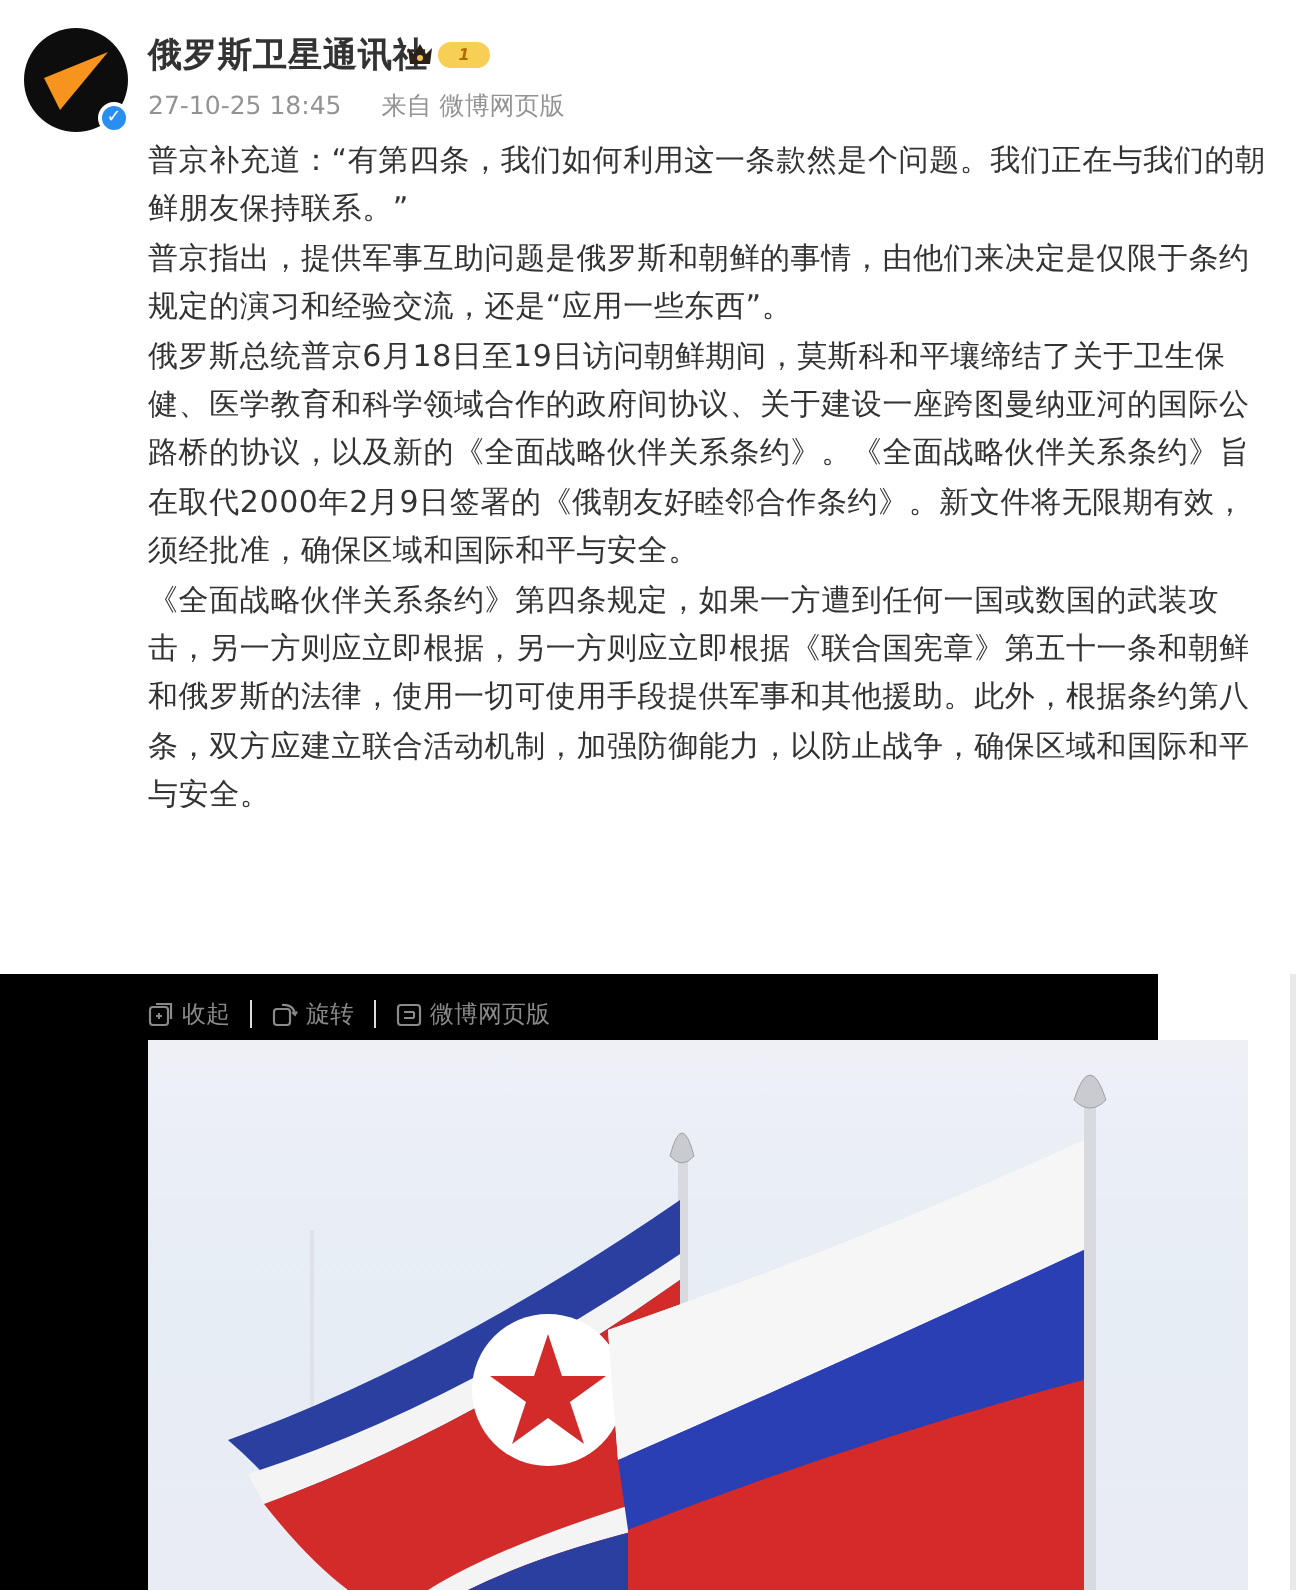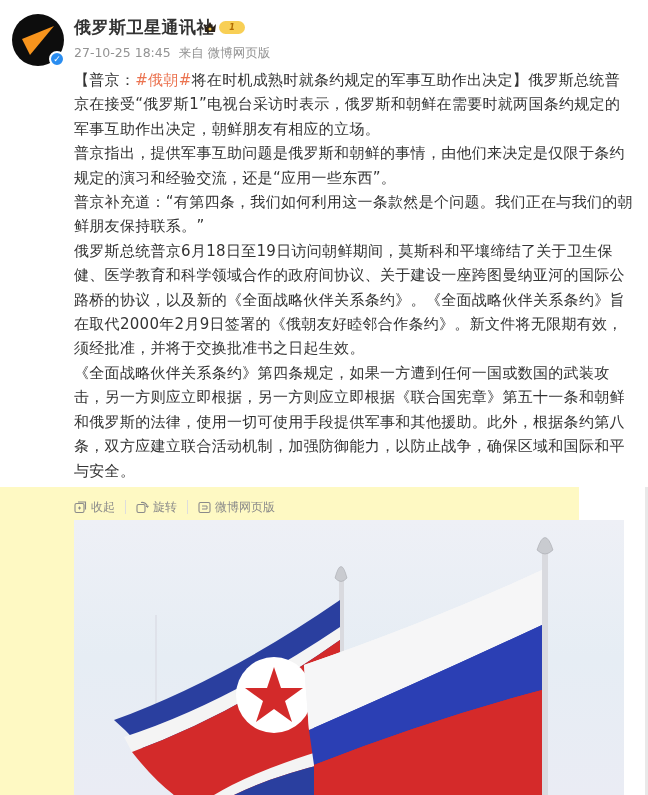--- a/index.html
+++ b/index.html
@@ -8,27 +8,27 @@
 
   .header { position: absolute; left: 0; top: 0; width: 648px; height: 68px; }
   .avatar { position: absolute; left: 12px; top: 14px; width: 52px; height: 52px; border-radius: 50%; background: #0d0d0d; overflow: hidden; }
   .avatar svg { position: absolute; left: 0; top: 0; }
   .verified { position: absolute; left: 49px; top: 51px; width: 16px; height: 16px; border-radius: 50%; background: #2a8df0; border: 2px solid #fff; color: #fff; font-size: 9px; line-height: 12px; text-align: center; font-weight: bold; }
   .author { position: absolute; left: 74px; top: 16px; font-size: 17px; font-weight: bold; color: #333; letter-spacing: 0.5px; }
   .badges { position: absolute; left: 203px; top: 18px; height: 18px; display: flex; align-items: center; }
   .crown { width: 14px; height: 14px; }
   .level { margin-left: 2px; height: 13px; width: 26px; border-radius: 7px; background: #f8cf55; color: #b06b00; font-size: 8px; font-style: italic; font-weight: bold; text-align: center; line-height: 13px; }
   .meta { position: absolute; left: 74px; top: 45px; font-size: 12.5px; color: #939393; white-space: nowrap; }
-  .meta .src { margin-left: 8px; }
+  .meta .src { margin-left: 20px; }
 
   .content { position: absolute; left: 74px; top: 68px; width: 560px; font-size: 15px; line-height: 24.4px; color: #333; letter-spacing: 0.3px; }
   .content p { margin: 0; }
   .hashtag { color: #eb7350; }
 
-  .media { position: absolute; left: 0; top: 487px; width: 579px; height: 308px; background: #fef9c3; }
+  .media { position: absolute; left: 0; top: 487px; width: 579px; height: 308px; background: #000000; }
   .media-bar { position: absolute; left: 74px; top: 10px; height: 20px; display: flex; align-items: center; font-size: 12px; color: #8a8a8a; }
   .media-btn { display: flex; align-items: center; cursor: pointer; }
   .media-btn svg { margin-right: 4px; }
   .sep { width: 1px; height: 14px; background: #dddddd; margin: 0 10px; }
   .photo { position: absolute; left: 74px; top: 33px; width: 550px; height: 275px; overflow: hidden; background: linear-gradient(180deg, #eef0f6 0%, #e6edf4 50%, #eaecf4 100%); }
   .scroll-edge { position: absolute; left: 645px; top: 487px; width: 3px; height: 308px; background: #e9e9e9; }
 </style>
 </head>
 <body>
 
@@ -46,24 +46,23 @@
       <circle cx="7" cy="9" r="1.5" fill="#f3c64a"></circle>
     </svg>
     <div class="level">1</div>
   </div>
   <div class="meta">
     <span>27-10-25 18:45</span><span class="src">来自 微博网页版</span>
   </div>
 </div>
 
 <div class="content">
-  <p><span>【普京：</span><a class="hashtag">#俄朝#</a><span>将在时机成熟时就条约规定的军事互助作出决定】俄罗斯总统普京在接受“俄罗斯1”电视台采访时表示，俄罗斯和朝鲜在需要时就两国条约规定的军事互助作出决定，朝鲜朋友有相应的立场。</span></p>
+  <p>普京补充道：“有第四条，我们如何利用这一条款然是个问题。我们正在与我们的朝鲜朋友保持联系。”</p>
   <p>普京指出，提供军事互助问题是俄罗斯和朝鲜的事情，由他们来决定是仅限于条约规定的演习和经验交流，还是“应用一些东西”。</p>
-  <p>普京补充道：“有第四条，我们如何利用这一条款然是个问题。我们正在与我们的朝鲜朋友保持联系。”</p>
-  <p>俄罗斯总统普京6月18日至19日访问朝鲜期间，莫斯科和平壤缔结了关于卫生保健、医学教育和科学领域合作的政府间协议、关于建设一座跨图曼纳亚河的国际公路桥的协议，以及新的《全面战略伙伴关系条约》。《全面战略伙伴关系条约》旨在取代2000年2月9日签署的《俄朝友好睦邻合作条约》。新文件将无限期有效，须经批准，并将于交换批准书之日起生效。</p>
+  <p>俄罗斯总统普京6月18日至19日访问朝鲜期间，莫斯科和平壤缔结了关于卫生保健、医学教育和科学领域合作的政府间协议、关于建设一座跨图曼纳亚河的国际公路桥的协议，以及新的《全面战略伙伴关系条约》。《全面战略伙伴关系条约》旨在取代2000年2月9日签署的《俄朝友好睦邻合作条约》。新文件将无限期有效，须经批准，确保区域和国际和平与安全。</p>
   <p>《全面战略伙伴关系条约》第四条规定，如果一方遭到任何一国或数国的武装攻击，另一方则应立即根据，另一方则应立即根据《联合国宪章》第五十一条和朝鲜和俄罗斯的法律，使用一切可使用手段提供军事和其他援助。此外，根据条约第八条，双方应建立联合活动机制，加强防御能力，以防止战争，确保区域和国际和平与安全。</p>
 </div>
 
 <div class="media">
   <div class="media-bar">
     <div class="media-btn">
       <svg width="13" height="13" viewBox="0 0 13 13">
         <rect x="1" y="2.5" width="9" height="9" rx="1.5" fill="none" stroke="#8a8a8a" stroke-width="1.1"></rect>
         <path d="M4,1 H11.5 V8.5" fill="none" stroke="#8a8a8a" stroke-width="1.1"></path>
         <path d="M4,7 H7 M5.5,5.5 V8.5" stroke="#8a8a8a" stroke-width="1"></path>

